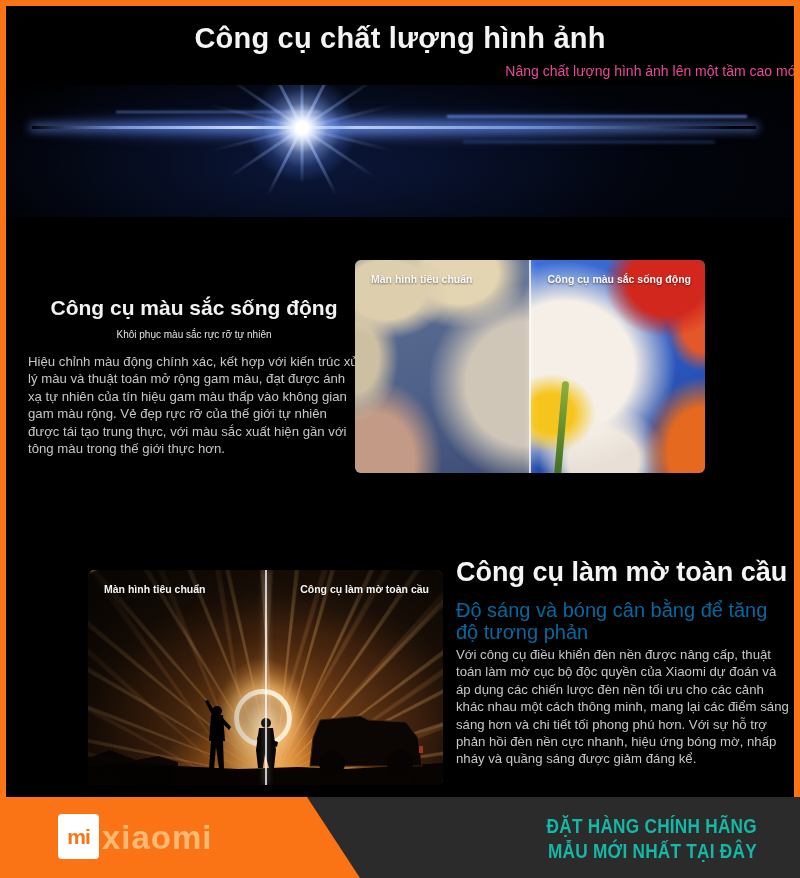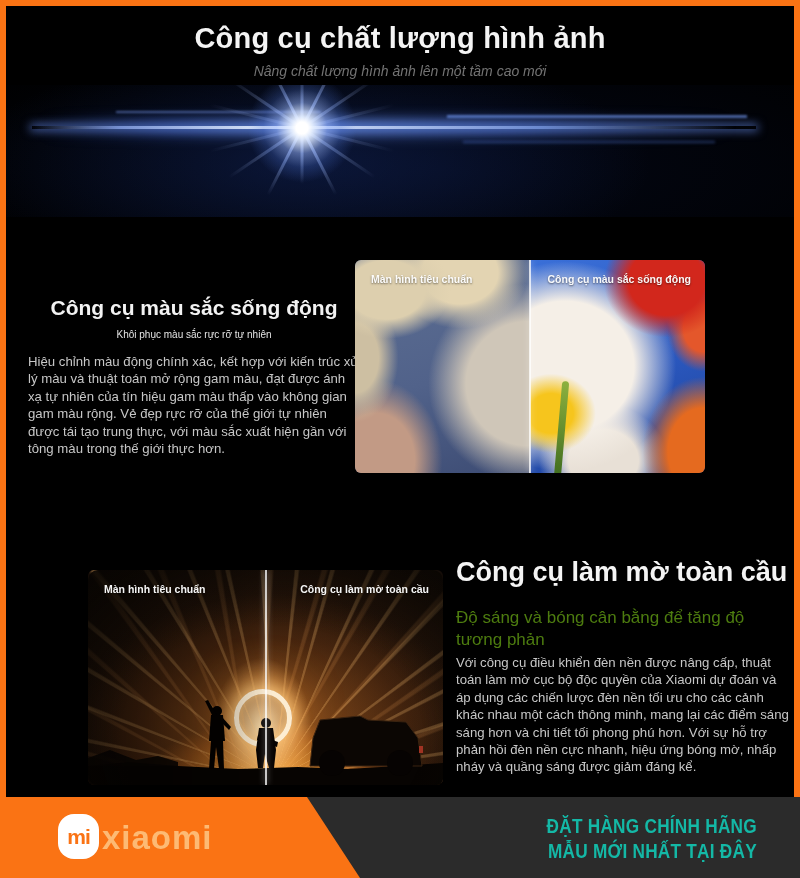--- a/index.html
+++ b/index.html
@@ -7,22 +7,22 @@
   body { font-family:"Liberation Sans","DejaVu Sans",sans-serif; }
   .page { position:relative; width:800px; height:878px; background:#000; overflow:hidden; margin:0 auto;padding-left:26px; }
 
   
   .frame { position:absolute; left:0; top:0; width:800px; height:797px;
            border:6px solid #fa7314; border-bottom:none; pointer-events:none; z-index:40; }
 
   
   .hero-title { position:absolute; top:22px; left:0; width:800px; text-align:center;
                 font-size:29px; font-weight:bold; color:#f4f4f4; letter-spacing:.2px; }
-  .hero-sub { position:absolute; top:63px; left:0; width:800px; text-align:center;
-              font-size:14px; color:#737373;font-style:italic; }
+  .hero-sub { position:absolute; top:63px; left:0; width:800px; text-align:right;
+              font-size:14px; color:#ec4899; }
 
   
   .flare { position:absolute; left:6px; right:6px; top:85px; height:132px; overflow:hidden;
            background:
              radial-gradient(480px 160px at 300px 60%, rgba(24,48,118,.40), transparent 72%),
              radial-gradient(720px 200px at 55% 65%, rgba(10,22,64,.32), transparent 80%); }
   .beam-soft { position:absolute; top:32px; left:4%; right:4%; height:20px;
                background:linear-gradient(90deg, transparent, rgba(70,110,220,.38) 18%, rgba(110,150,240,.55) 37%, rgba(80,120,225,.42) 65%, transparent 96%);
                filter:blur(6px); }
   .beam-core { position:absolute; top:41px; left:26px; right:38px; height:3px;
@@ -95,29 +95,29 @@
         radial-gradient(290px 215px at 52% 78%, rgba(0,0,0,0) 52%, rgba(8,5,2,.78) 96%),
         linear-gradient(90deg, rgba(0,0,0,.45), rgba(0,0,0,.18) 40%, rgba(0,0,0,0) 52%); }
   .ring { position:absolute; left:175px; top:148px; width:58px; height:58px; border-radius:50%;
           border:5px solid rgba(255,241,216,.95); transform:translate(-50%,-50%); z-index:2;
           box-shadow:0 0 16px 3px rgba(255,200,120,.85), 0 0 42px 12px rgba(255,160,60,.35), inset 0 0 10px rgba(255,210,140,.8); }
   .sil { position:absolute; inset:0; z-index:2; }
 
   
   .sec2-text { position:absolute; left:456px; top:556px; width:336px; }
   .sec2-text h2 { font-size:27px; line-height:33px; font-weight:bold; color:#f4f4f4; }
-  .sec2-text .sub { margin-top:18px; font-size:17px; line-height:22px; color:#4d7c0f; }
+  .sec2-text .sub { margin-top:10px; font-size:20px; line-height:22px; color:#0369a1; }
   .sec2-text .body { margin-top:3px; font-size:13.2px; line-height:17.4px; color:#c7c7c7; }
 
   
   .footer { position:absolute; left:0; bottom:0; width:800px; height:81px; background:#2b2b2b; z-index:45; }
   .wedge { position:absolute; inset:0; background:#fa7314;
            clip-path:polygon(0 0, 307px 0, 360px 100%, 0 100%); }
   .mi-badge { position:absolute; left:58px; top:17px; width:41px; height:45px; background:#fff;
-              border-radius:16px; display:flex; align-items:center; justify-content:center; z-index:2; }
+              border-radius:4px; display:flex; align-items:center; justify-content:center; z-index:2; }
   .mi-badge span { color:#fa7314; font-weight:bold; font-size:21px; letter-spacing:-1px; }
   .wordmark { position:absolute; left:102px; top:50%; transform:translateY(-50%); z-index:2;
               color:#fdba74; font-size:33px; font-weight:600; letter-spacing:1px; }
   .promo { position:absolute; left:362px; right:4px; top:50%; transform:translateY(-50%);
            text-align:right; color:#14b8a6; font-weight:800; }
   .promo span { display:block; font-size:21px; line-height:25.5px; transform:scaleX(.82); letter-spacing:.3px; }
 </style>
 </head>
 <body>
 

